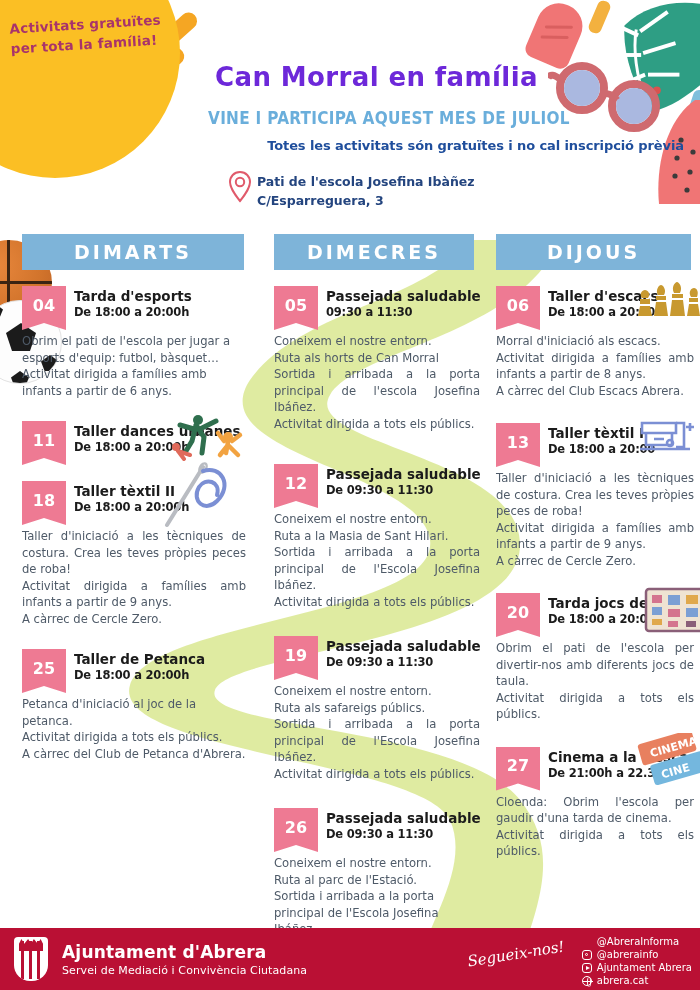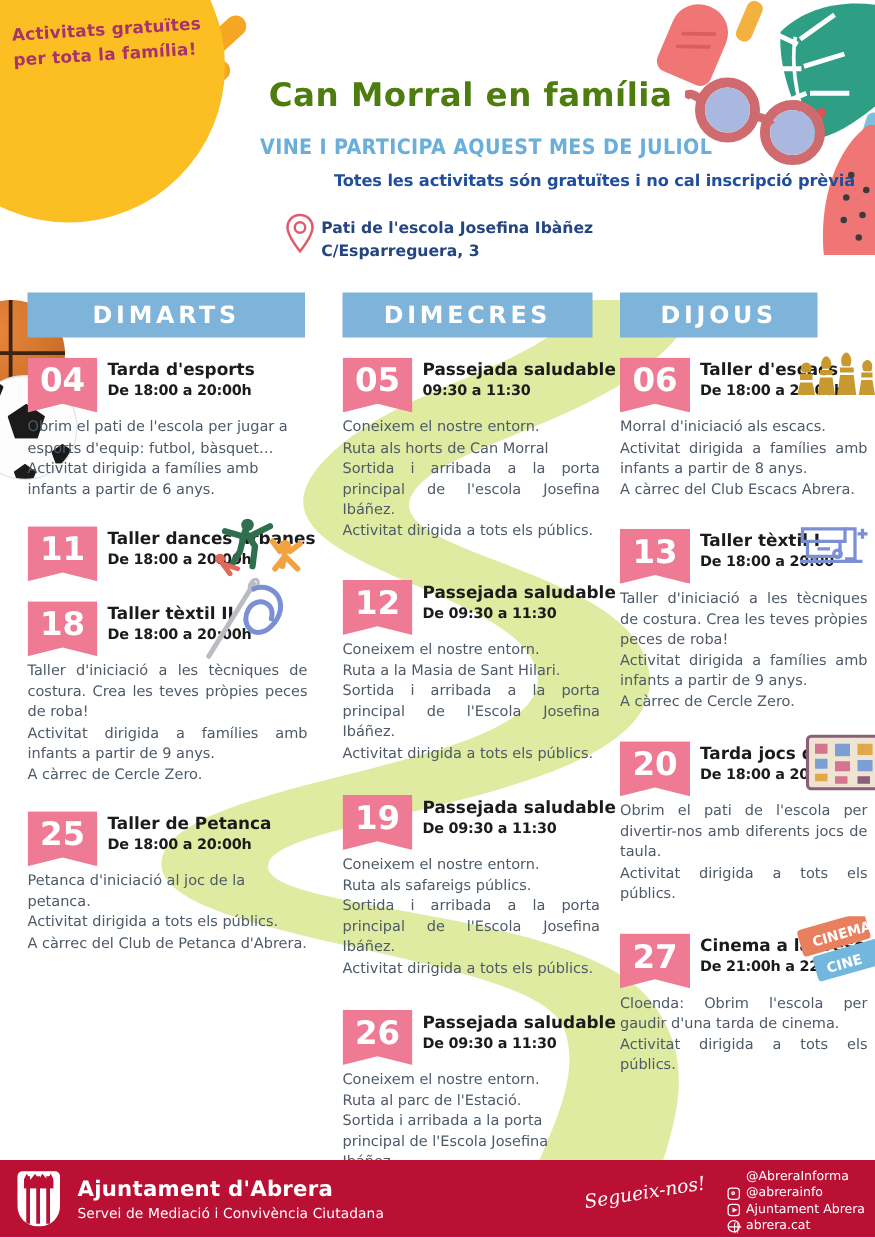--- a/index.html
+++ b/index.html
@@ -94,21 +94,21 @@
 
   
   .greenpath { position: absolute; left: 0; top: 240px; z-index: 0; }
 
   
   .title {
     position: absolute; left: 215px; top: 62px; width: 400px;
     z-index: 5;
     font-family: "DejaVu Sans", sans-serif;
     font-weight: 700; font-size: 26px;
-    color: #4d7c0f; letter-spacing: .4px;
+    color: #6d28d9; letter-spacing: .4px;
   }
   .subtitle {
     position: absolute; left: 208px; top: 108px; width: 420px;
     z-index: 5;
     font-family: "DejaVu Sans Condensed", "DejaVu Sans", sans-serif;
     font-weight: 700; font-size: 17px;
     color: #6aaedb; letter-spacing: .3px;
   }
   .tagline {
     position: absolute; left: 124px; top: 138px; width: 560px;
@@ -143,31 +143,31 @@
     height: 36px;
     display: flex; align-items: center; justify-content: center;
     color: #ffffff;
     font-family: "DejaVu Sans", sans-serif;
     font-weight: 700; font-size: 19px;
     letter-spacing: 3px;
     margin-bottom: 16px;
   }
   .col-0 .day-header { width: 222px; }
   .col-1 .day-header { width: 200px; }
-  .col-2 .day-header { width: 158px; }
+  .col-2 .day-header { width: 195px; }
 
   .event { position: relative; margin-bottom: 13px; }
   .ev-head { display: flex; align-items: flex-start; gap: 8px; }
   .badge {
     flex: 0 0 auto;
-    width: 56px; height: 44px;
+    width: 44px; height: 44px;
     background: #ee7a93;
     color: #ffffff;
     font-family: "DejaVu Sans", sans-serif;
-    font-weight: 700; font-size: 26px;
+    font-weight: 700; font-size: 16px;
     display: flex; align-items: center; justify-content: center;
     padding-bottom: 6px;
     clip-path: polygon(0 0, 100% 0, 100% 100%, 50% 84%, 0 100%);
   }
   .ev-titles { padding-top: 2px; }
   .ev-title {
     font-family: "DejaVu Sans", sans-serif;
     font-weight: 700; font-size: 13.5px;
     color: #1b1b1b; line-height: 16px;
     white-space: nowrap;

